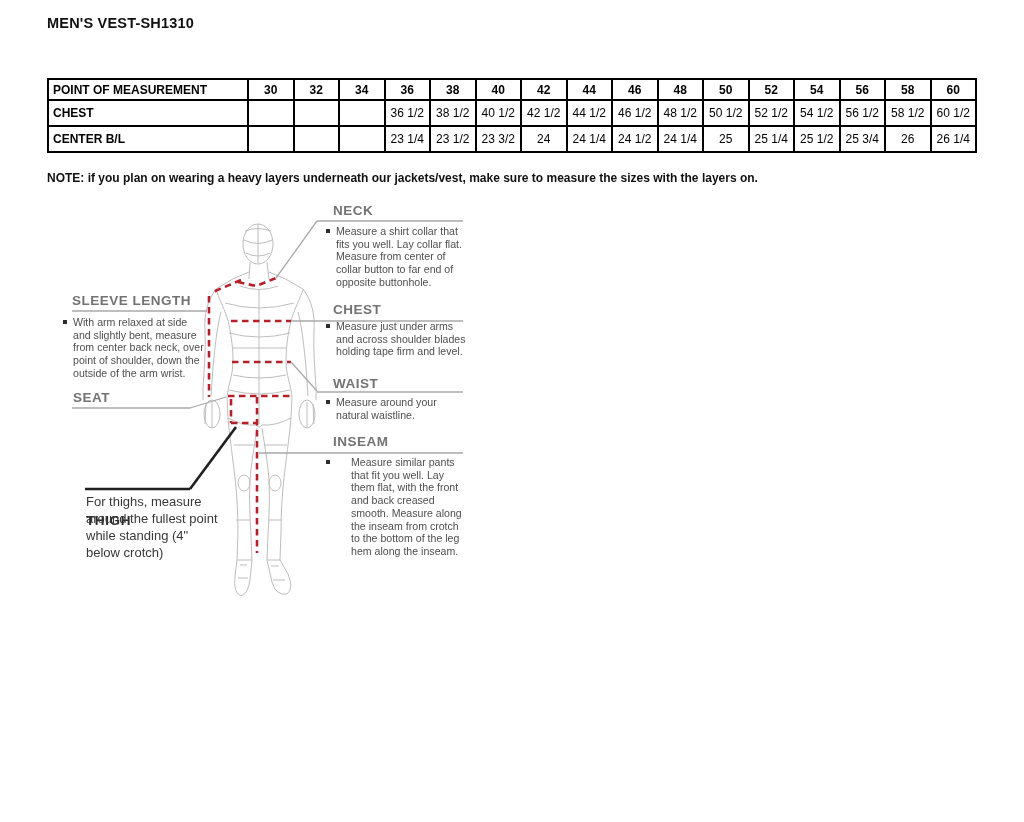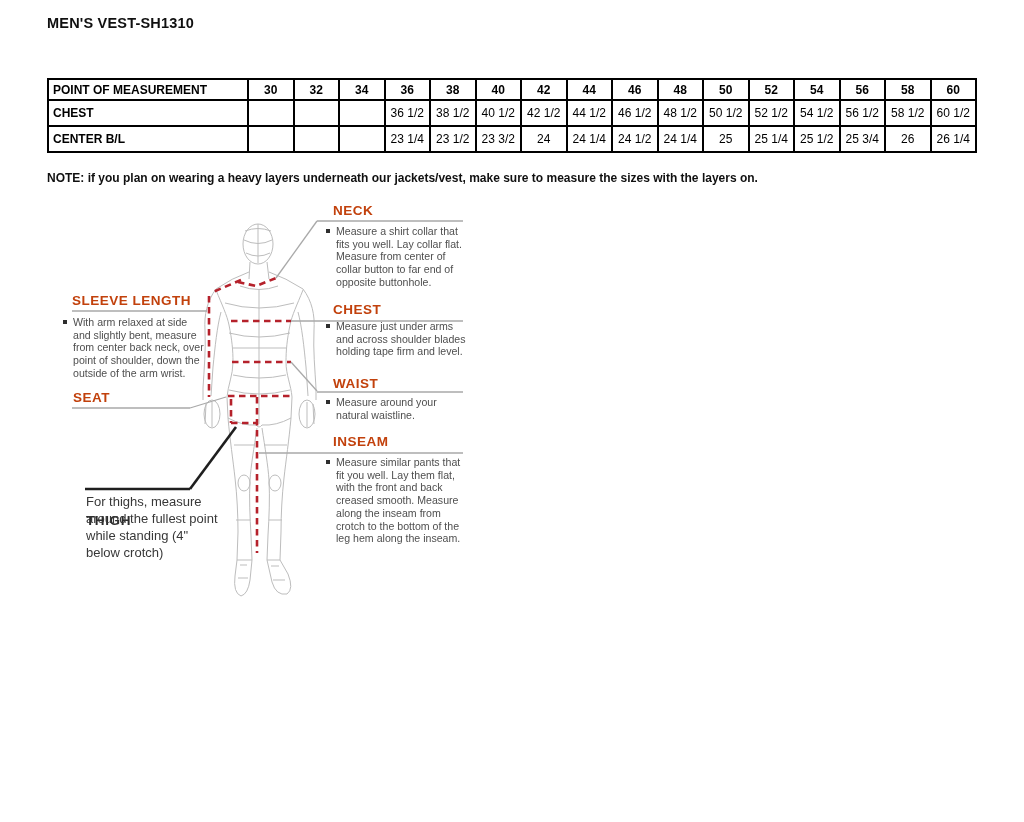--- a/index.html
+++ b/index.html
@@ -7,21 +7,21 @@
         font-family:"Liberation Sans",sans-serif;}
   .title{position:absolute;left:47px;top:15px;font-size:14.5px;font-weight:bold;color:#101010;letter-spacing:.2px;}
   table.size{position:absolute;left:47px;top:78px;width:930px;border-collapse:collapse;table-layout:fixed;
              font-size:12px;color:#000;}
   table.size th,table.size td{border:2px solid #000;text-align:center;padding:0 1px;white-space:nowrap;overflow:hidden;}
   table.size thead th{height:19px;font-weight:bold;text-align:center;}
   table.size tbody td{height:24px;font-weight:normal;}
   table.size .rowlabel{text-align:left;padding-left:4px;font-weight:bold;}
   .note{position:absolute;left:47px;top:171px;font-size:12px;font-weight:bold;color:#101010;width:900px;}
   .fig-svg{position:absolute;left:0;top:0;}
-  .dhead{position:absolute;font-size:13.5px;font-weight:600;color:#c2410c;letter-spacing:.5px;}
+  .dhead{position:absolute;font-size:13.5px;font-weight:600;color:#737373;letter-spacing:.5px;}
   .dtext{position:absolute;font-size:10.6px;line-height:1.2;color:#4f4f4f;display:flex;align-items:flex-start;}
   .dtext .sq{width:4px;height:4px;background:#2e2e2e;margin:4px 6px 0 0;flex:none;}
   .dtext.nobullet{color:#383838;font-size:13px;line-height:1.32;}
   .dhead.thigh{color:#2c2c2c;letter-spacing:.6px;}
 </style>
 </head>
 <body>
 
 <div class="page">
 
@@ -193,21 +193,21 @@
     <span>Measure just under arms and across shoulder blades holding tape firm and level.</span>
   </div>
 
   <div class="dhead" style="left:333px;top:376px;">WAIST</div>
   <div class="dtext" style="left:326px;top:396px;width:128px;">
     <span class="sq"></span>
     <span>Measure around your natural waistline.</span>
   </div>
 
   <div class="dhead" style="left:333px;top:434px;text-align:right;">INSEAM</div>
-  <div class="dtext" style="left:326px;top:456px;width:140px;">
+  <div class="dtext" style="left:326px;top:456px;width:140px;gap:15px;">
     <span class="sq"></span>
     <span>Measure similar pants that fit you well. Lay them flat, with the front and back creased smooth. Measure along the inseam from crotch to the bottom of the leg hem along the inseam.</span>
   </div>
 
   <div class="dhead" style="left:72px;top:293px;">SLEEVE LENGTH</div>
   <div class="dtext" style="left:63px;top:316px;width:142px;">
     <span class="sq"></span>
     <span>With arm relaxed at side and slightly bent, measure from center back neck, over point of shoulder, down the outside of the arm wrist.</span>
   </div>
 

